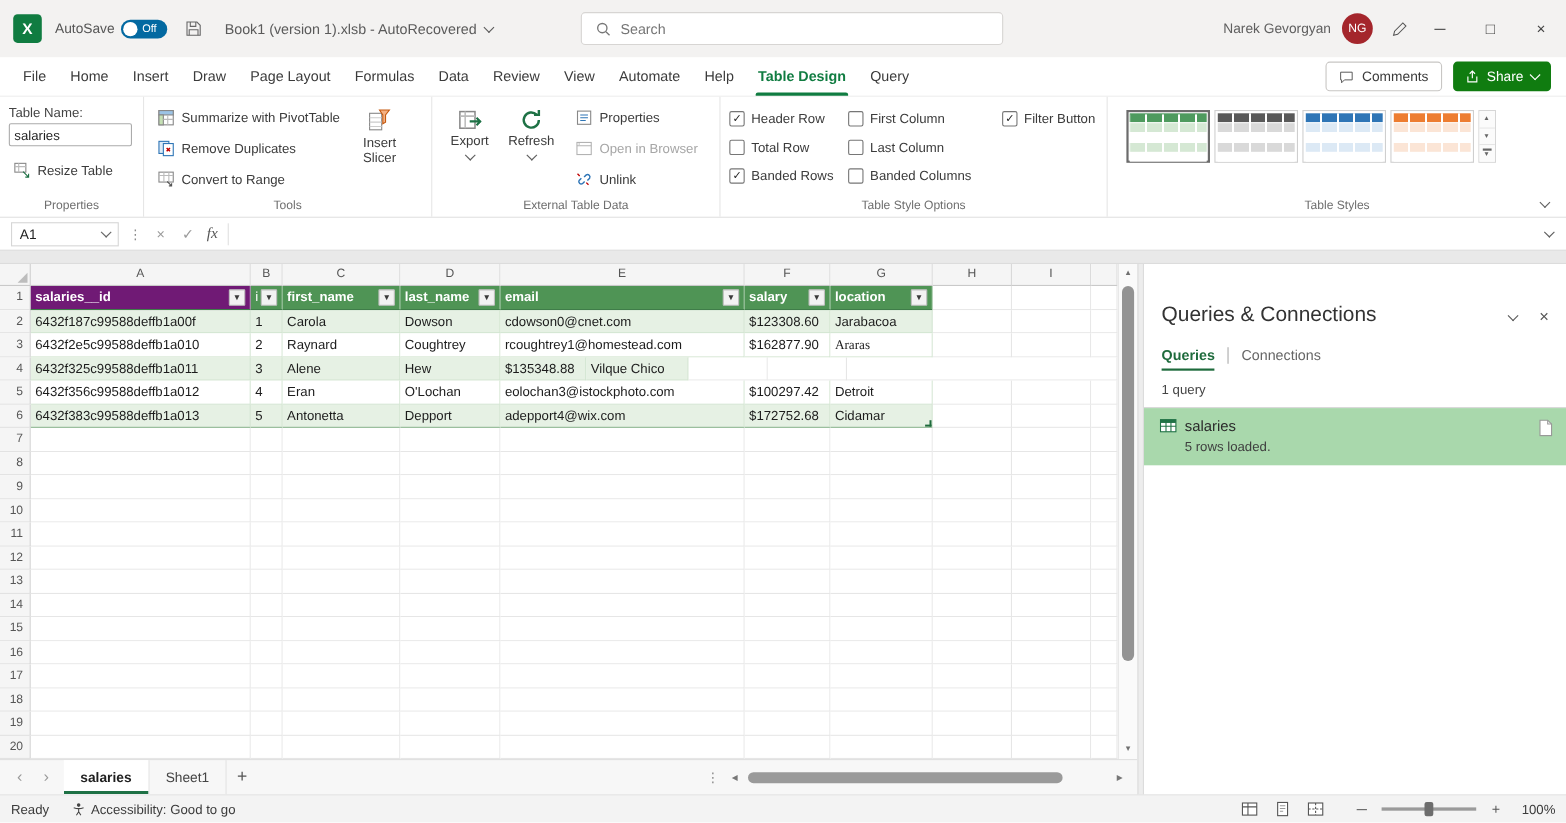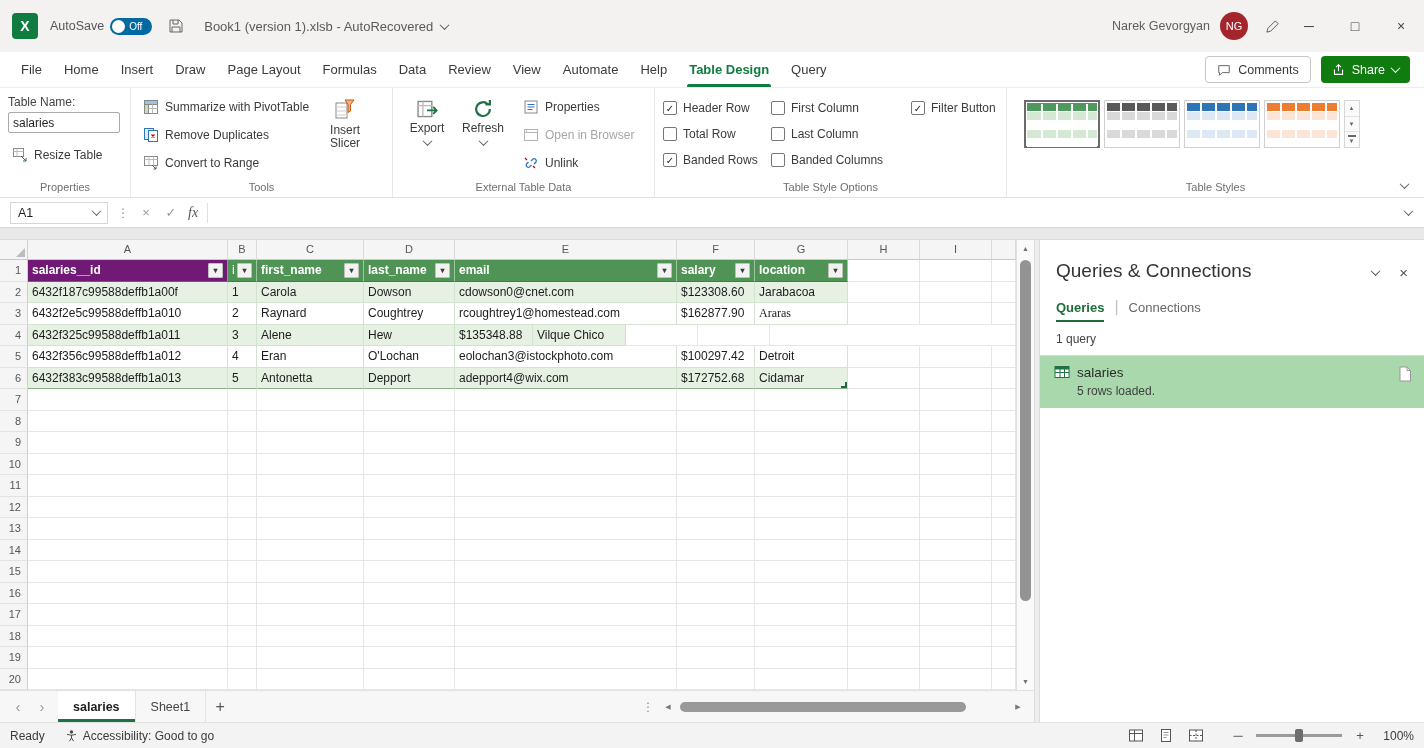--- a/index.html
+++ b/index.html
@@ -111,21 +111,21 @@
   .sb-add{width:28px;text-align:center;color:#555;font-size:16px;}
   .sb-dots{margin-left:auto;color:#8a8a8a;font-size:12px;padding:0 8px;}
   .hscroll{display:flex;align-items:center;width:372px;gap:2px;padding-right:10px;}
   .hs-arrow{font-size:7px;color:#777;width:12px;text-align:center;}
   .hs-track{flex:1;height:12px;position:relative;}
   .hs-thumb{position:absolute;left:4px;right:44px;top:1px;height:10px;background:#9a9a9a;border-radius:5px;}
 
   
   .panel-gap{width:6px;background:#EDEDED;border-left:1px solid #dcdcdc;border-right:1px solid #dcdcdc;}
   .side-panel{flex:1;background:#fff;display:flex;flex-direction:column;}
-  .sp-header{display:flex;align-items:flex-start;padding:20px 16px 0 16px;}
+  .sp-header{display:flex;align-items:flex-start;padding:36px 16px 0 16px;}
   .sp-title{font-size:19px;color:#333;}
   .sp-icons{margin-left:auto;display:flex;align-items:center;gap:20px;color:#555;padding-top:4px;}
   .sp-close{font-size:15px;color:#555;}
   .sp-tabs{display:flex;align-items:baseline;gap:10px;padding:16px 16px 0 16px;}
   .panel-tab{font-size:13px;color:#666;padding-bottom:5px;}
   .panel-tab.active{color:#1E6B3C;font-weight:bold;border-bottom:2px solid #1E6B3C;}
   .pt-sep{color:#c0c0c0;}
   .sp-count{font-size:12px;color:#444;padding:10px 16px 9px 16px;border-bottom:1px solid #d9d9d9;}
   .query-item{position:relative;padding:9px 14px 10px 14px;min-height:48px;}
   .qi-row1{display:flex;align-items:center;gap:7px;font-size:13.5px;color:#2b2b2b;}
@@ -159,20 +159,27 @@
     </div>
     <div class="tb-icon">
       <svg width="16" height="16" viewBox="0 0 16 16">
           <path d="M2 2h9l3 3v9H2z" fill="none" stroke="#666"></path>
           <path d="M5 2v4h5V2M4 14V9h8v5" fill="none" stroke="#666"></path>
         </svg>
     </div>
     <div class="doc-title">
       <span>Book1 (version 1).xlsb - AutoRecovered</span>
       <span class="chev"></span>
+    </div>
+    <div class="searchbox">
+      <svg width="15" height="15" viewBox="0 0 16 16">
+          <circle cx="7" cy="7" r="4.5" stroke="#777" fill="none" stroke-width="1.3"></circle>
+          <path d="M10.5 10.5L14 14" stroke="#777" stroke-width="1.3"></path>
+        </svg>
+      <span>Search</span>
     </div>
     <div class="tb-right">
       <span class="user-name">Narek Gevorgyan</span>
       <div class="avatar">
           <span>NG</span>
         </div>
       <div class="tb-icon">
         <svg width="15" height="15" viewBox="0 0 16 16">
             <path d="M2 14l1-4 8-8 3 3-8 8z" fill="none" stroke="#555"></path>
           </svg>

